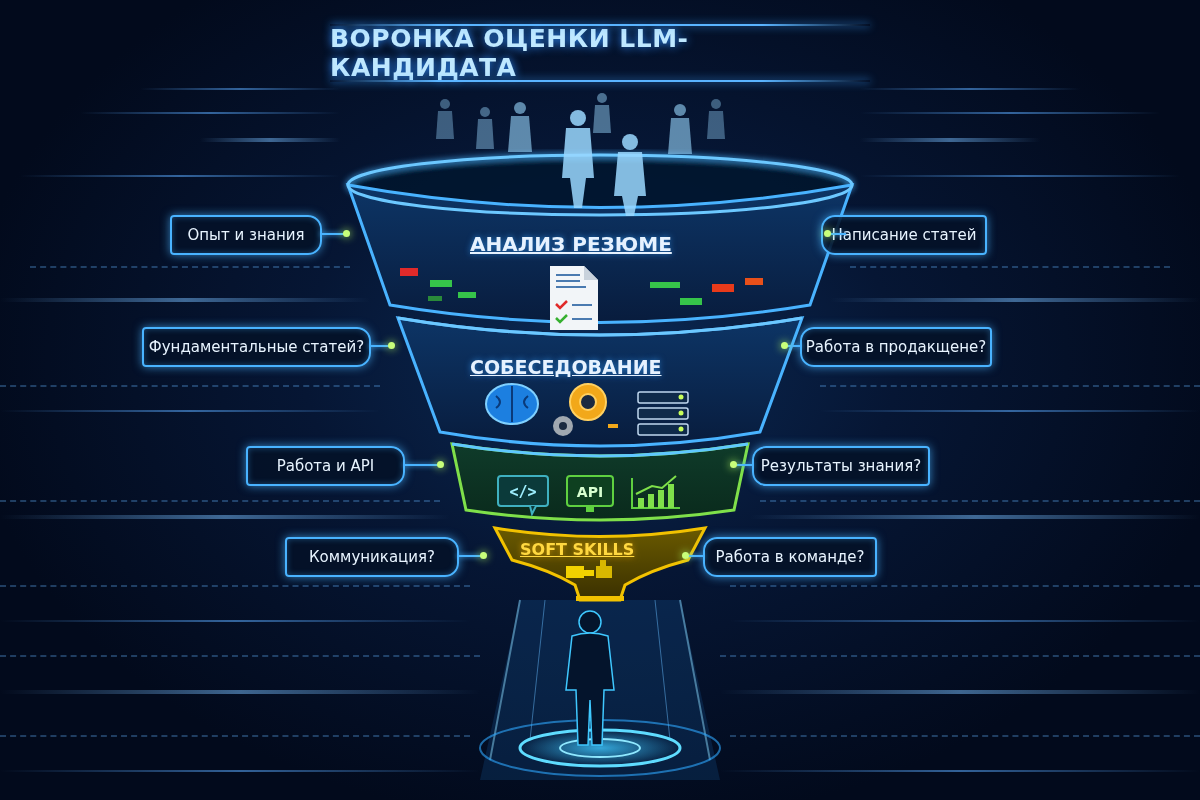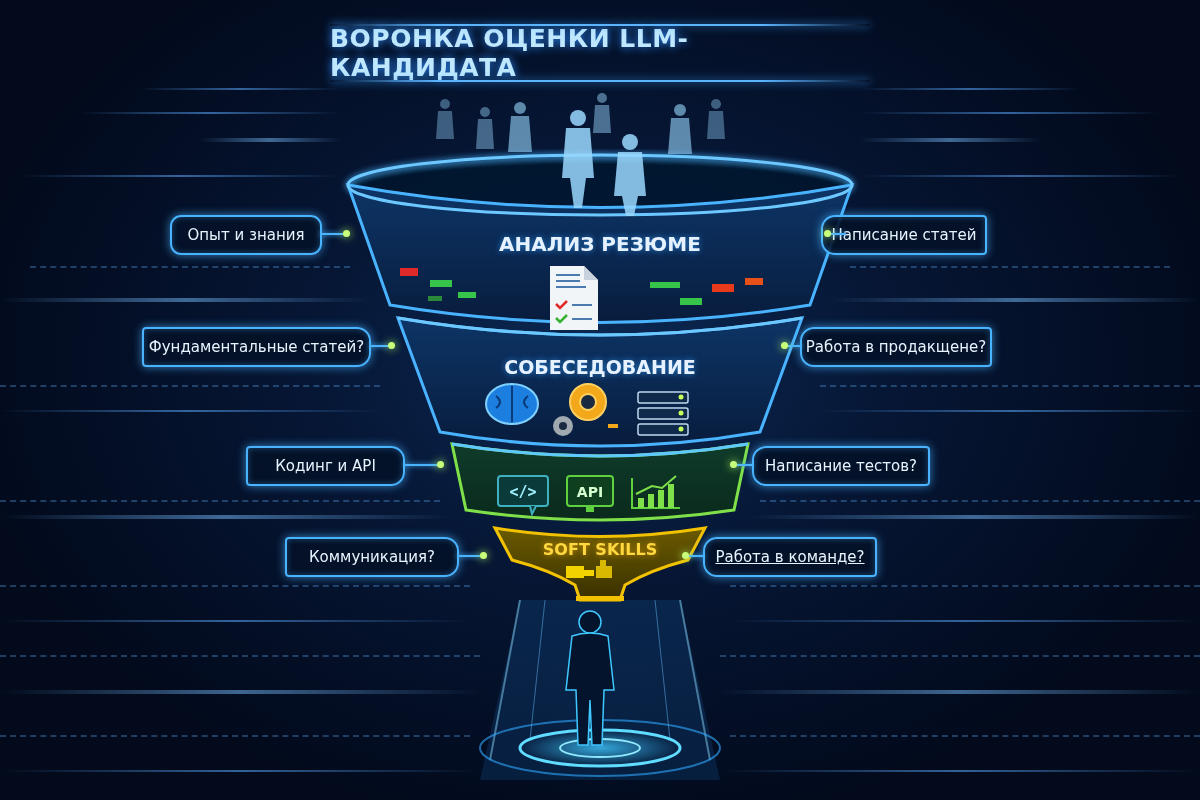--- a/index.html
+++ b/index.html
@@ -9,21 +9,21 @@
   .streak.thick{height:4px;background:linear-gradient(90deg,rgba(60,140,230,0) 0%,rgba(120,190,255,0.5) 50%,rgba(60,140,230,0) 100%);}
   .dash{position:absolute;height:1px;border-top:2px dashed rgba(90,160,230,0.35);}
   .title-wrap{position:absolute;left:330px;top:24px;width:540px;height:58px;display:flex;align-items:flex-end;justify-content:center;}
   .title-line{position:absolute;left:0;right:0;height:2px;background:linear-gradient(90deg,rgba(80,170,255,0),#5ab4ff 20%,#5ab4ff 80%,rgba(80,170,255,0));box-shadow:0 0 8px #3aa0ff;}
   .title{font-family:"DejaVu Sans",sans-serif;font-weight:bold;font-size:25px;color:#bfe8ff;letter-spacing:0.5px;text-shadow:0 0 10px #2f8dff;}
   .tag{position:absolute;height:36px;display:flex;align-items:center;justify-content:center;color:#e8f4ff;font-size:15px;font-family:"DejaVu Sans",sans-serif;background:rgba(4,18,40,0.9);border:2px solid #49b3ff;box-shadow:0 0 10px rgba(73,179,255,0.7), inset 0 0 6px rgba(73,179,255,0.35);}
   .tag.left{border-radius:4px 14px 14px 4px;}
   .tag.right{border-radius:14px 4px 4px 14px;}
   .conn{position:absolute;height:2px;background:#49b3ff;box-shadow:0 0 5px #49b3ff;}
   .dot{position:absolute;width:7px;height:7px;border-radius:50%;background:#c8ff7a;box-shadow:0 0 8px #b8ff60;}
-  .stage-label{position:absolute;font-weight:bold;text-align:center;font-family:"DejaVu Sans",sans-serif;}
+  .stage-label{position:absolute;font-weight:bold;text-align:left;font-family:"DejaVu Sans",sans-serif;text-decoration:underline;}
   svg{display:block;}
 </style>
 </head>
 <body>
 
 <div class="bg"></div>
 
 <div>
   <div class="streak" style="left:140px;top:88px;width:200px;"></div>
   <div class="streak" style="left:80px;top:112px;width:260px;"></div>
@@ -212,34 +212,34 @@
       <path d="M438,111 h14 l2,28 h-18 z" opacity="0.45"></path>
     <circle cx="716" cy="104" r="5" opacity="0.45"></circle>
       <path d="M709,111 h14 l2,28 h-18 z" opacity="0.45"></path>
   </g>
 </svg>
 
 <div class="stage-label" style="left:470px;top:232px;width:260px;font-size:20px;color:#e6f2ff;text-shadow:0 0 6px #2a7fd0;">АНАЛИЗ РЕЗЮМЕ</div>
 <div class="stage-label" style="left:470px;top:356px;width:260px;font-size:19px;color:#e6f2ff;text-shadow:0 0 6px #2a7fd0;">СОБЕСЕДОВАНИЕ</div>
 <div class="stage-label" style="left:520px;top:540px;width:160px;font-size:16px;color:#ffd840;text-shadow:0 0 6px #c89000;">SOFT SKILLS</div>
 
-<div class="tag left" style="left:170px;top:215px;width:148px;border-radius:11px;">
+<div class="tag left" style="left:170px;top:215px;width:148px;">
   <span>Опыт и знания</span>
 </div>
 <div class="conn" style="left:320px;top:233px;width:24px;"></div>
 <div class="dot" style="left:343px;top:230px;"></div>
 
 <div class="tag left" style="left:142px;top:327px;width:225px;">
   <span>Фундаментальные статей?</span>
 </div>
 <div class="conn" style="left:369px;top:345px;width:20px;"></div>
 <div class="dot" style="left:388px;top:342px;"></div>
 
 <div class="tag left" style="left:246px;top:446px;width:155px;">
-  <span>Кодинг и API</span>
+  <span>Работа и API</span>
 </div>
 <div class="conn" style="left:403px;top:464px;width:36px;"></div>
 <div class="dot" style="left:437px;top:461px;"></div>
 
 <div class="tag left" style="left:285px;top:537px;width:170px;">
   <span>Коммуникация?</span>
 </div>
 <div class="conn" style="left:457px;top:555px;width:24px;"></div>
 <div class="dot" style="left:480px;top:552px;"></div>
 
@@ -249,22 +249,22 @@
 <div class="conn" style="left:828px;top:233px;width:18px;"></div>
 <div class="dot" style="left:824px;top:230px;"></div>
 
 <div class="tag right" style="left:800px;top:327px;width:188px;text-align:center;">
   <span>Работа в продакщене?</span>
 </div>
 <div class="conn" style="left:786px;top:345px;width:16px;"></div>
 <div class="dot" style="left:781px;top:342px;"></div>
 
 <div class="tag right" style="left:752px;top:446px;width:174px;">
-  <span>Написание тестов?</span>
+  <span>Результаты знания?</span>
 </div>
 <div class="conn" style="left:735px;top:464px;width:18px;"></div>
 <div class="dot" style="left:730px;top:461px;"></div>
 
-<div class="tag right" style="left:703px;top:537px;width:170px;text-decoration:underline;">
+<div class="tag right" style="left:703px;top:537px;width:170px;">
   <span>Работа в команде?</span>
 </div>
 <div class="conn" style="left:686px;top:555px;width:18px;"></div>
 <div class="dot" style="left:682px;top:552px;"></div>
 
 </body></html>

